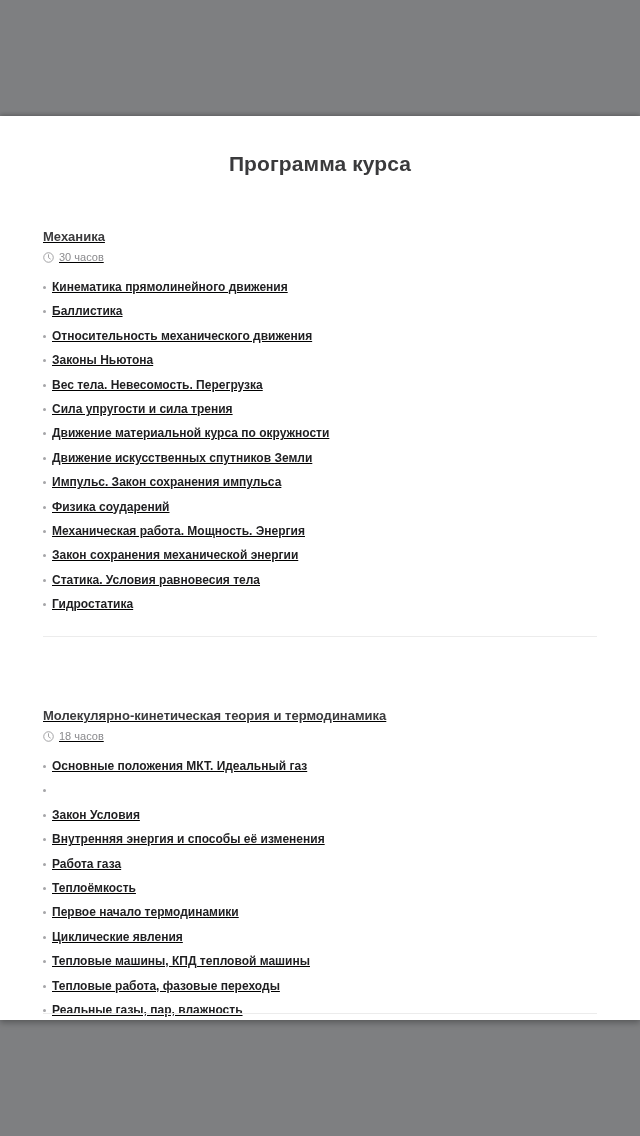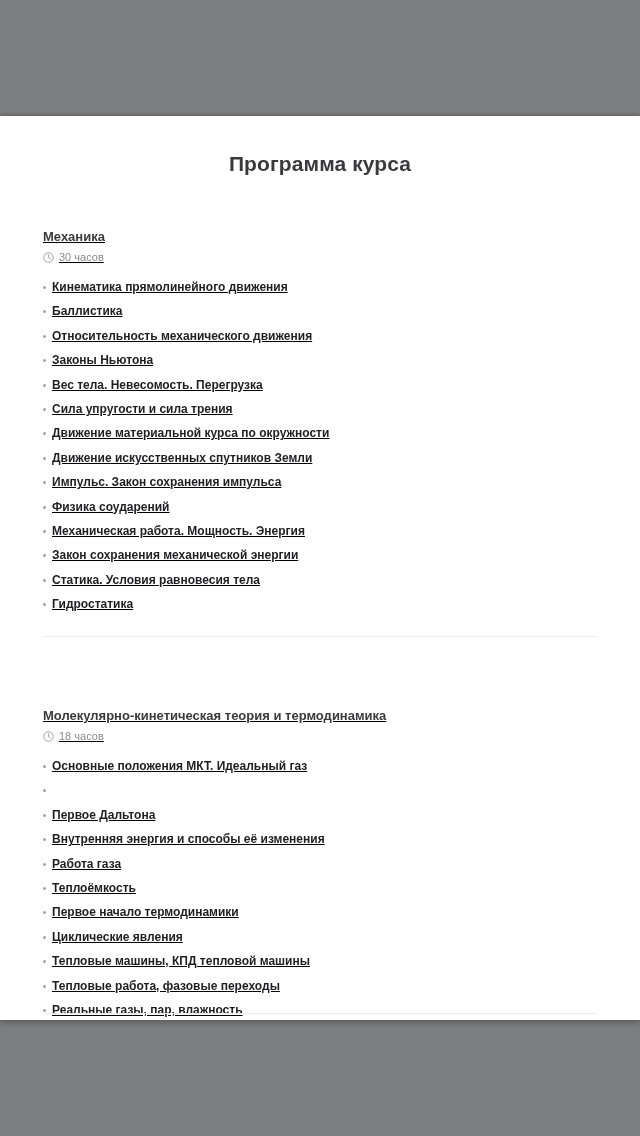--- a/index.html
+++ b/index.html
@@ -138,21 +138,21 @@
     <div class="duration">
       <svg class="clock-icon" viewBox="0 0 12 12">
         <circle cx="6" cy="6" r="5.2" fill="none" stroke="#9a9a9d" stroke-width="1"></circle>
         <path d="M6 3 V6.2 L8 7.6" fill="none" stroke="#9a9a9d" stroke-width="1" stroke-linecap="round"></path>
       </svg>
       <span>18 часов</span>
     </div>
     <ul class="topics">
       <li class="topic"><span class="bullet"></span><span>Основные положения МКТ. Идеальный газ</span></li>
       <li class="topic"><span class="bullet"></span></li>
-      <li class="topic"><span class="bullet"></span><span>Первое Дальтона</span></li>
+      <li class="topic"><span class="bullet"></span><span>Закон Условия</span></li>
       <li class="topic"><span class="bullet"></span><span>Внутренняя энергия и способы её изменения</span></li>
       <li class="topic"><span class="bullet"></span><span>Работа газа</span></li>
       <li class="topic"><span class="bullet"></span><span>Теплоёмкость</span></li>
       <li class="topic"><span class="bullet"></span><span>Первое начало термодинамики</span></li>
       <li class="topic"><span class="bullet"></span><span>Циклические явления</span></li>
       <li class="topic"><span class="bullet"></span><span>Тепловые машины, КПД тепловой машины</span></li>
       <li class="topic"><span class="bullet"></span><span>Тепловые работа, фазовые переходы</span></li>
       <li class="topic"><span class="bullet"></span><span>Реальные газы, пар, влажность</span></li>
     </ul>
   </div>

